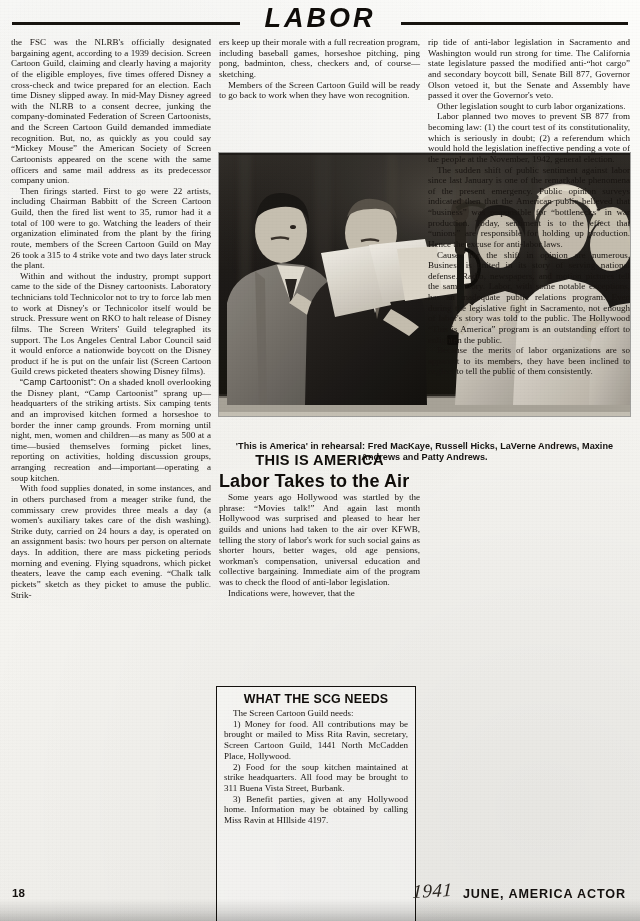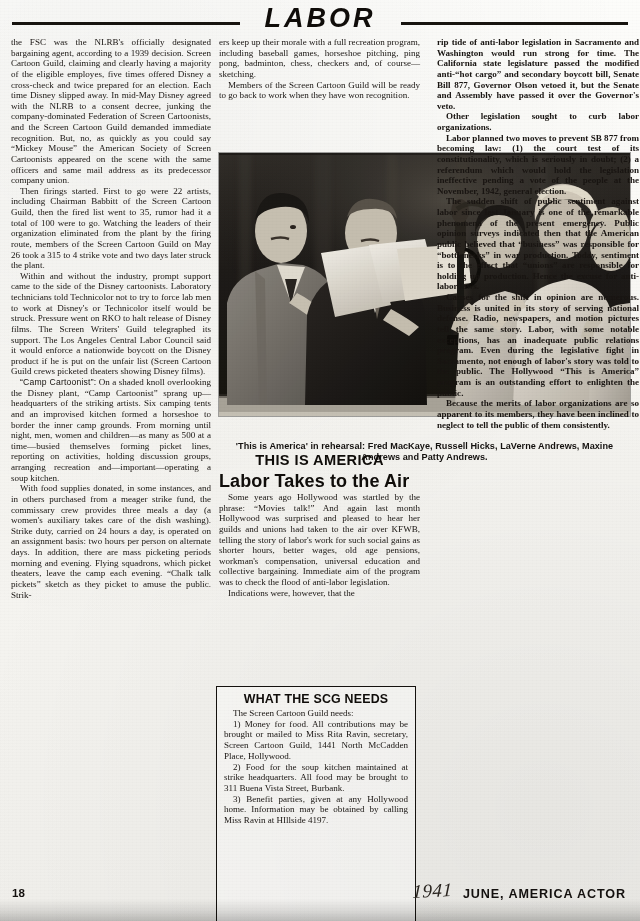--- a/index.html
+++ b/index.html
@@ -56,21 +56,21 @@
     line-height:10.62px;
     text-align:justify;
     text-justify:inter-word;
     hyphens:none;
     color:#191512;
   }
   .col p{margin:0;text-indent:9px;}
   .col p.noindent{text-indent:0;}
   #col1{left:11px;width:200px;}
   #col2{left:219px;width:201px;}
-  #col3{left:437px;width:202px;font-weight:bold;}
+  #col3{left:428px;width:202px;}
 
   .smallcaps-lead{
     font-family:"Liberation Sans", sans-serif;
     font-weight:400;font-size:8.6px;letter-spacing:.2px;
   }
 
   
   .photo-wrap{
     position:absolute;left:219px;top:153px;width:411px;height:263px;
     background:#1b1b1b;

